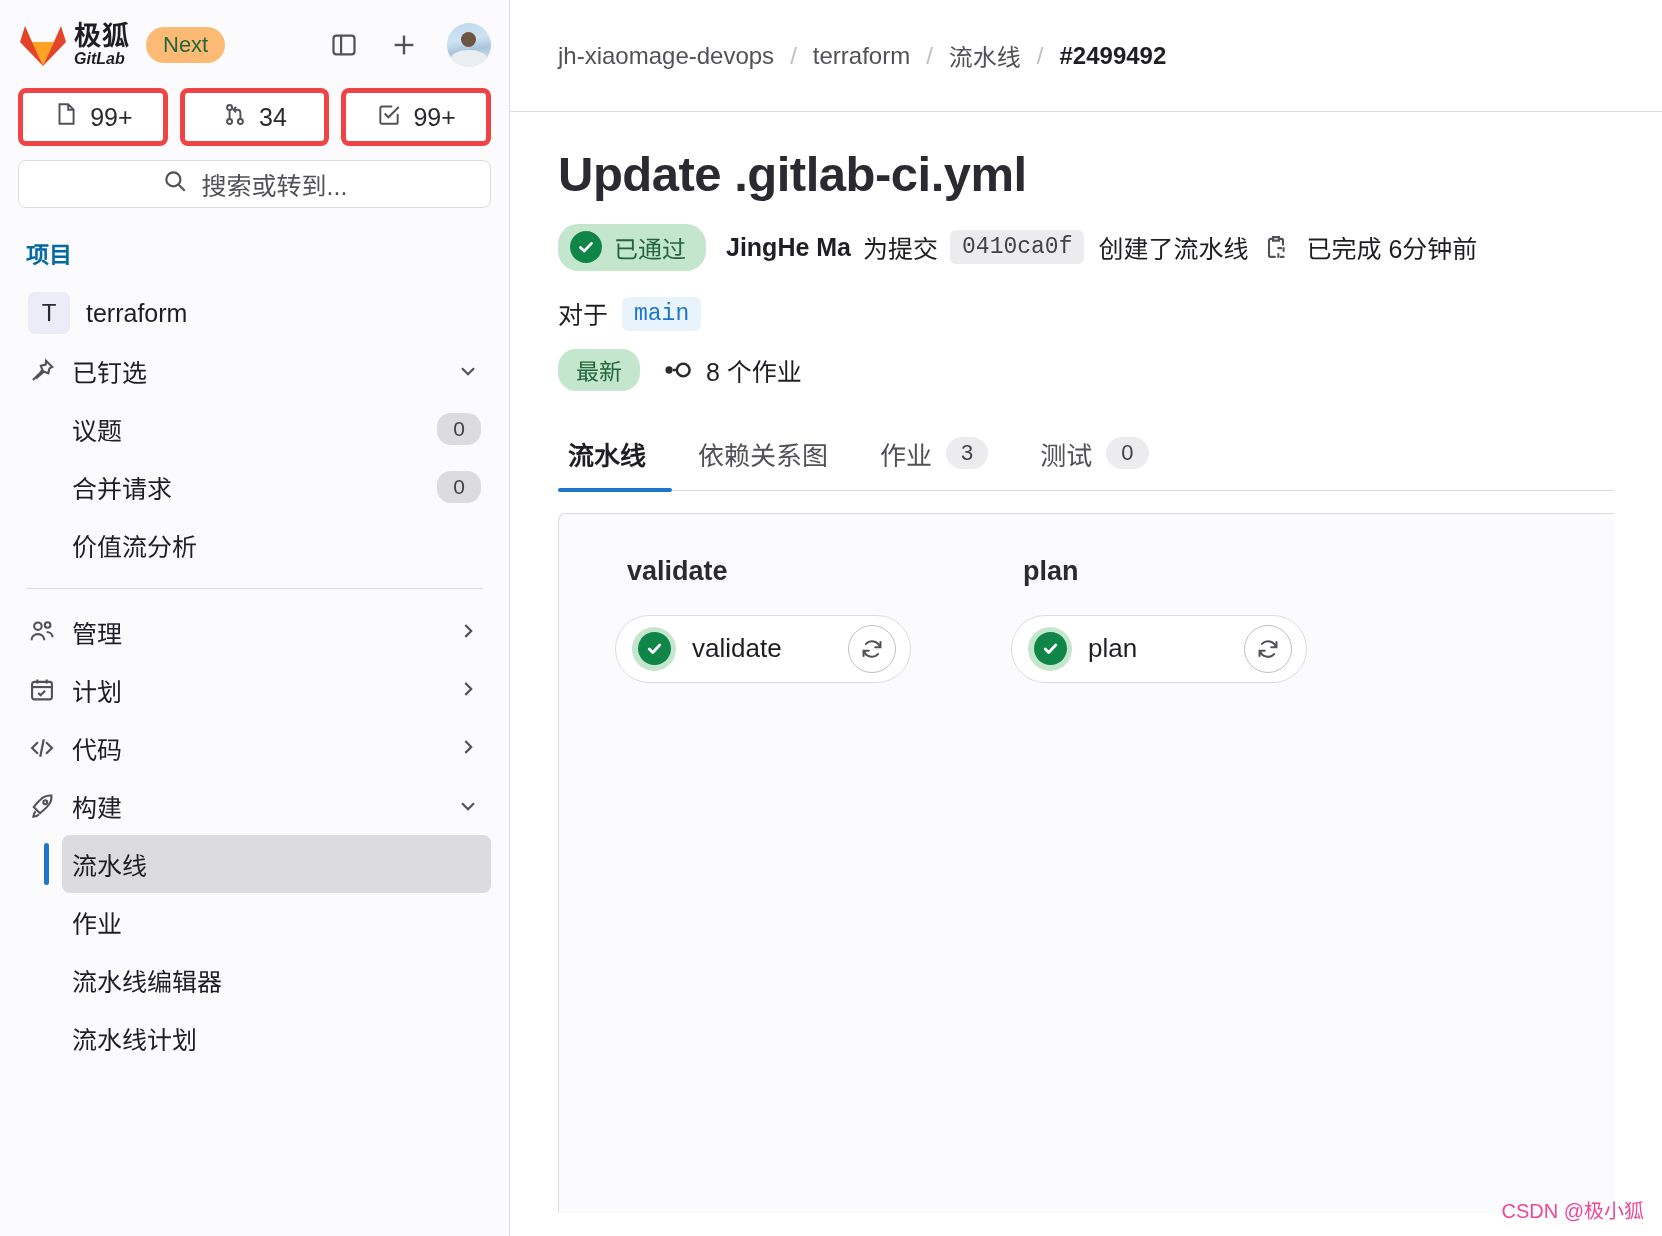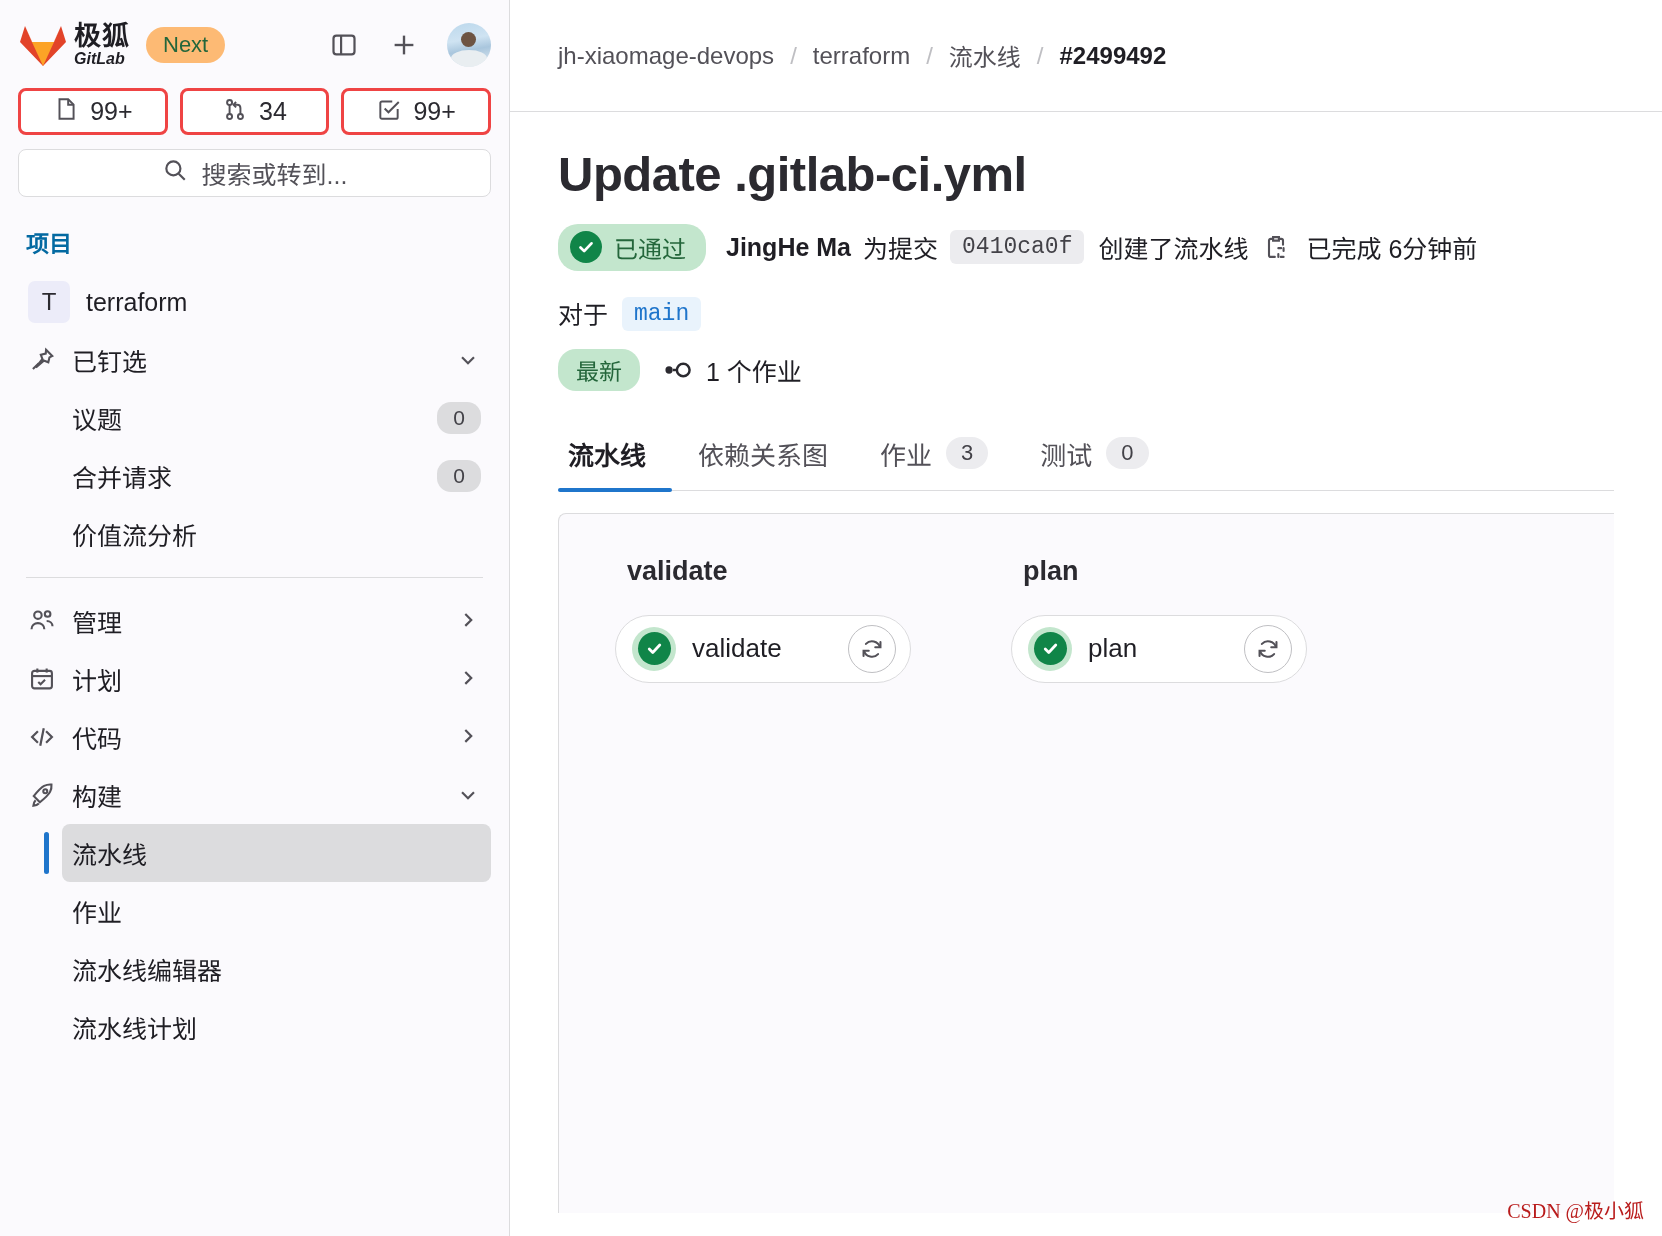--- a/index.html
+++ b/index.html
@@ -62,22 +62,22 @@
   }
   .avatar::after {
     content: ""; position: absolute; left: 4px; bottom: 0;
     width: 36px; height: 17px; border-radius: 50% 50% 0 0;
     background: #e9eef1;
   }
 
   
   .sb-counts { display: flex; gap: 12px; margin-top: 12px; }
   .count-chip {
-    flex: 1; height: 47px;
-    background: #fff; border: 3px solid #ef4444; border-radius: 8px;
+    flex: 1; height: 58px;
+    background: #fff; border: 5px solid #ef4444; border-radius: 8px;
     display: flex; align-items: center; justify-content: center; gap: 11px;
     color: #535158; font-size: 25px; cursor: pointer;
   }
   .count-chip .num { color: #2b2a30; font-size: 25px; }
 
   .sb-search {
     margin-top: 14px; height: 48px;
     background: #fff; border: 1px solid #dcdcde; border-radius: 8px;
     display: flex; align-items: center; justify-content: center; gap: 14px;
     color: #535158; font-size: 25px; cursor: text;
@@ -229,23 +229,22 @@
   .job-name { flex: 1; font-size: 26px; color: #1f1e24; }
   .retry-btn {
     width: 48px; height: 48px; border-radius: 50%;
     border: 1px solid #bfbfc3; background: #fff;
     display: flex; align-items: center; justify-content: center;
     color: #535158; cursor: pointer; flex: 0 0 48px;
   }
 
   .watermark {
     position: absolute; right: 18px; bottom: 12px;
-    font-size: 20px; color: #b91c1c;
+    font-size: 20px; color: #ec4899;
     user-select: none;
-    font-family: Liberation Serif, serif;
   }
 </style>
 </head>
 <body>
 
 <div class="app">
 
   <aside class="sidebar">
     <div class="sb-top">
 
@@ -494,21 +493,21 @@
 
       <div class="jobs-line">
         <span class="latest-badge">最新</span>
         <span class="pipe-ico">
           <svg viewBox="0 0 30 22" width="34" height="26" fill="none" stroke="currentColor" stroke-width="2.2">
             <circle cx="8" cy="11" r="3.2" fill="currentColor" stroke="none"></circle>
             <circle cx="20.5" cy="11" r="5.6"></circle>
             <line x1="11.4" y1="11" x2="14.6" y2="11"></line>
           </svg>
         </span>
-        <span class="meta-txt">1 个作业</span>
+        <span class="meta-txt">8 个作业</span>
       </div>
 
       <div class="tabs">
         <div class="tab active">
           <span>流水线</span>
         </div>
         <div class="tab">
           <span>依赖关系图</span>
         </div>
         <div class="tab">

